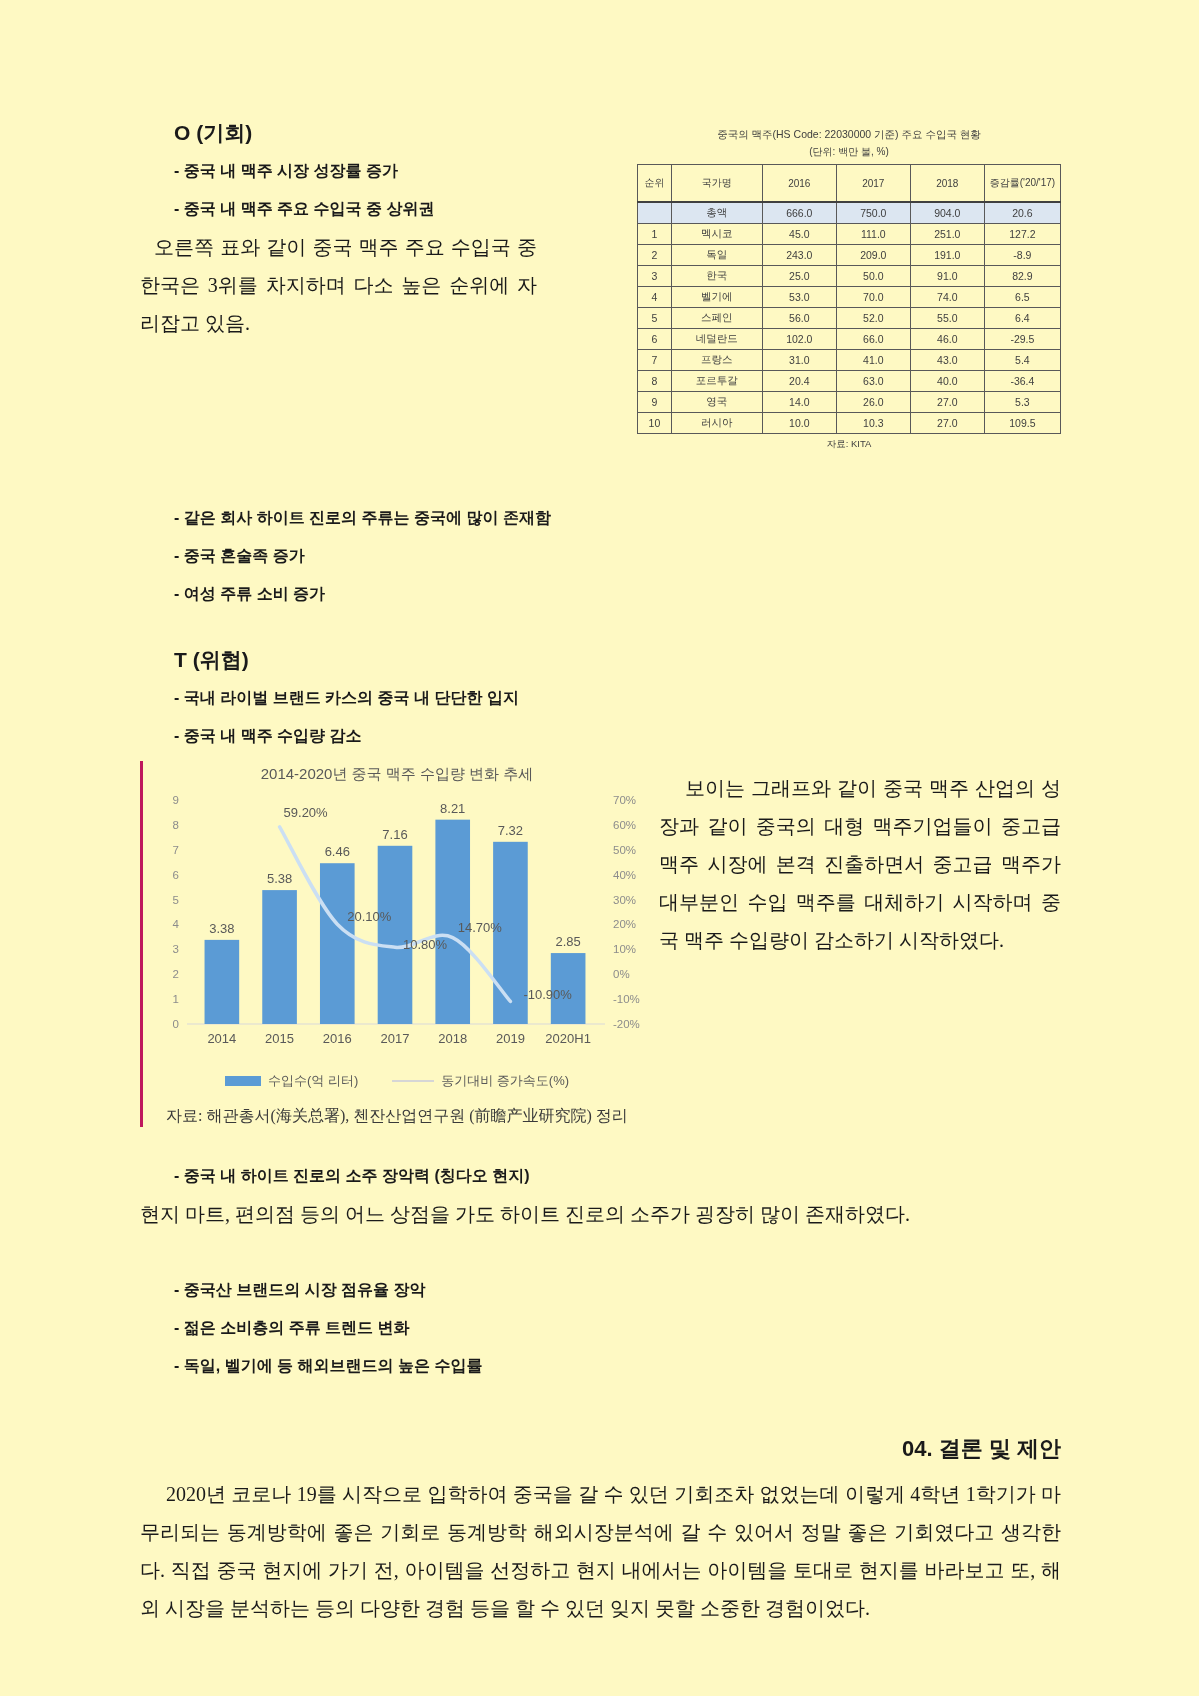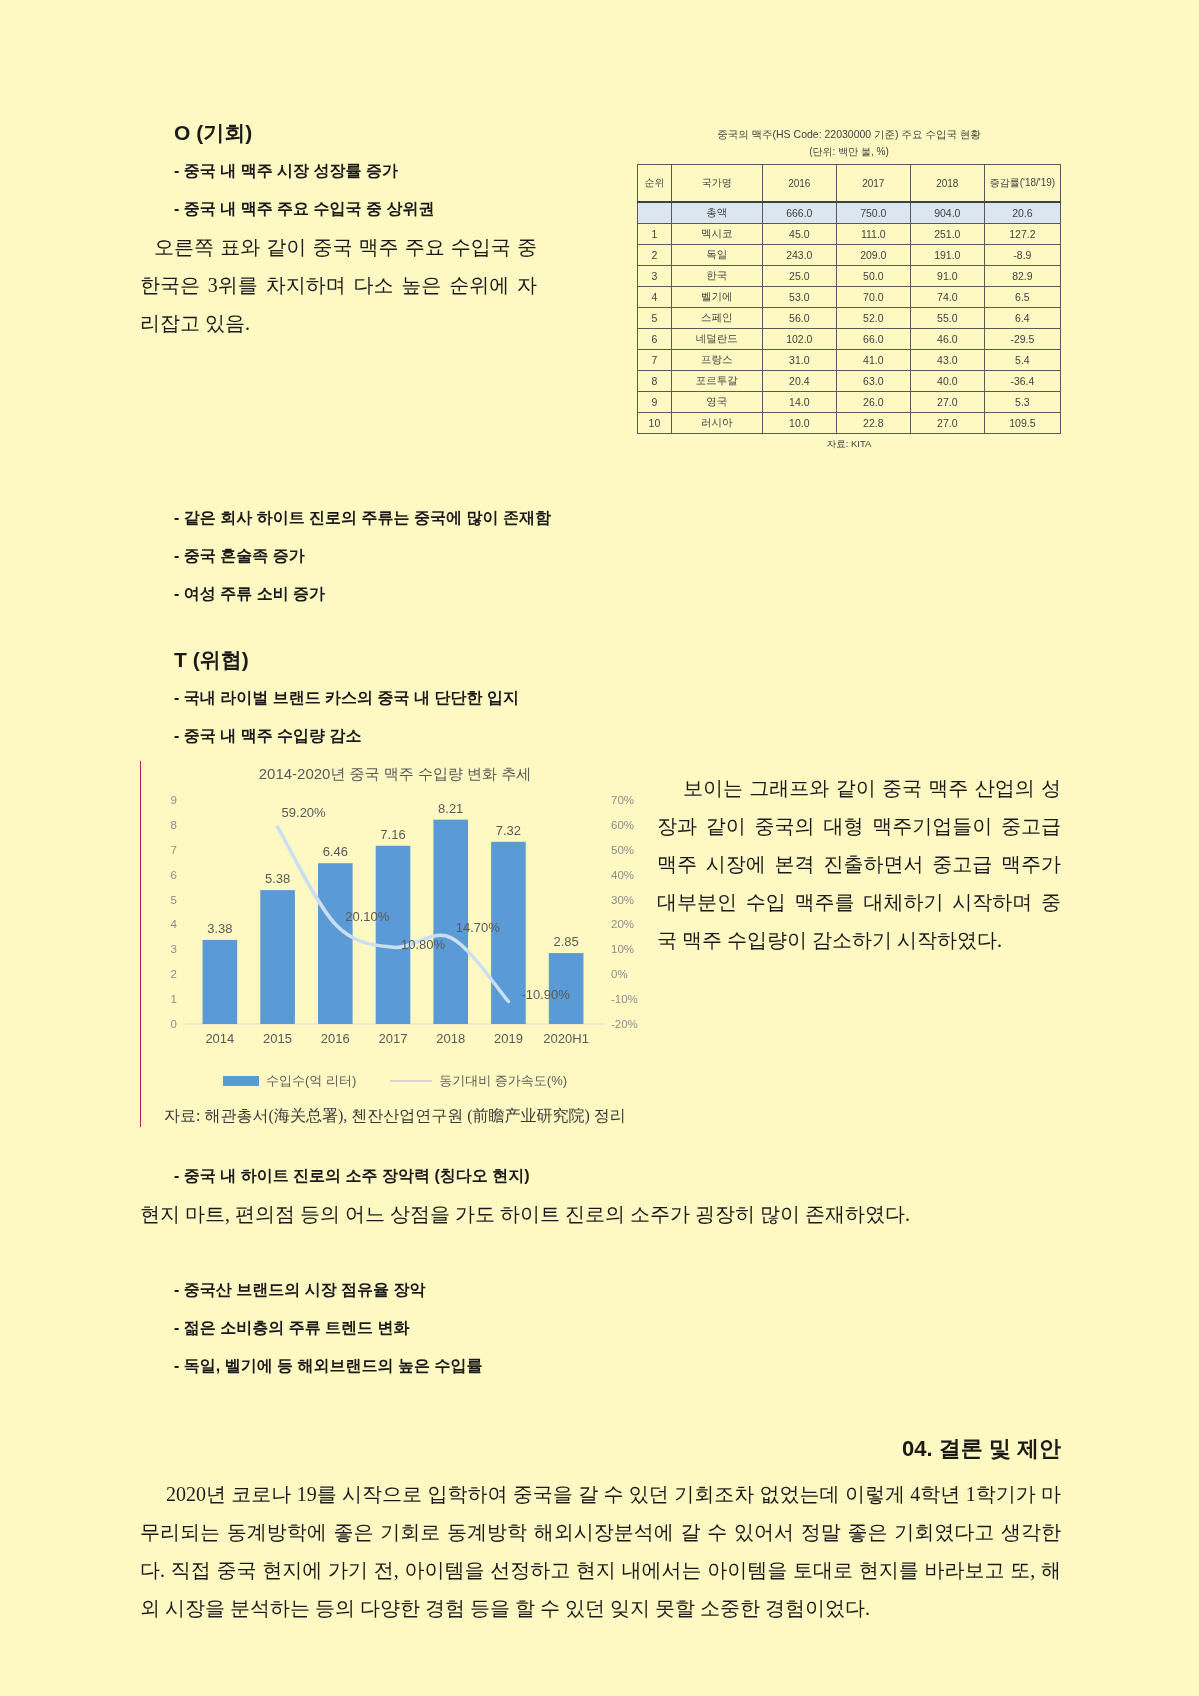--- a/index.html
+++ b/index.html
@@ -33,21 +33,21 @@
   table.imp{width:100%;border-collapse:collapse;font-family:"Liberation Sans","DejaVu Sans",sans-serif;
             font-size:10.5px;color:#404040;table-layout:fixed;border-radius:11px;}
   table.imp th{border:1px solid #595959;border-bottom:2px solid #404040;height:34px;
                font-weight:400;font-size:10px;white-space:nowrap;overflow:hidden;}
   table.imp td{border:1px solid #595959;height:18px;text-align:center;white-space:nowrap;overflow:hidden;}
   table.imp tr.hl td{background:#DCE6F1;}
   .tbl-source{font-family:"Liberation Sans","DejaVu Sans",sans-serif;font-size:9.5px;
               color:#404040;text-align:center;margin-top:4px;}
   
   .row-chart{display:flex;align-items:flex-start;margin-top:6px;}
-  .chart-block{width:508px;border-left:1px solid #be185d;}
+  .chart-block{width:508px;border-left:3px solid #be185d;}
   .chart-title{font-family:"Liberation Sans","DejaVu Sans",sans-serif;font-size:15px;
                color:#595959;text-align:center;margin:4px 0 2px 0;}
   .legend{display:flex;justify-content:center;align-items:flex-start;gap:34px;
           font-family:"Liberation Sans","DejaVu Sans",sans-serif;font-size:13px;color:#595959;margin-top:0px;}
   .legend .item{display:flex;align-items:center;gap:7px;}
   .sw-bar{width:36px;height:10px;background:#5B9BD5;display:inline-block;}
   .sw-line{width:42px;height:0;border-top:2px solid #D6D6D6;display:inline-block;}
   .chart-source{font-size:16px;color:#3a3a3a;text-align:center;margin-top:16px;}
   .graph-para{flex:1;margin-left:8px;margin-top:8px;}
   svg .tick{font-family:"Liberation Sans","DejaVu Sans",sans-serif;font-size:11.5px;fill:#8c8c8c;}
@@ -82,21 +82,21 @@
             <col style="width:17.5%">
             <col style="width:18%">
         </colgroup>
         <thead>
           <tr>
               <th>순위</th>
               <th>국가명</th>
               <th>2016</th>
               <th>2017</th>
               <th>2018</th>
-              <th>증감률('18/'19)</th>
+              <th>증감률('20/'17)</th>
             </tr>
         </thead>
         <tbody>
             <tr class="hl">
               <td></td>
               <td>총액</td>
               <td>666.0</td>
               <td>750.0</td>
               <td>904.0</td>
               <td>20.6</td>
@@ -170,21 +170,21 @@
               <td>영국</td>
               <td>14.0</td>
               <td>26.0</td>
               <td>27.0</td>
               <td>5.3</td>
             </tr>
             <tr>
               <td>10</td>
               <td>러시아</td>
               <td>10.0</td>
-              <td>22.8</td>
+              <td>10.3</td>
               <td>27.0</td>
               <td>109.5</td>
             </tr>
           </tbody>
       </table>
       <div class="tbl-source">자료: KITA</div>
     </div>
   </div>
 
   <div class="mt48">

